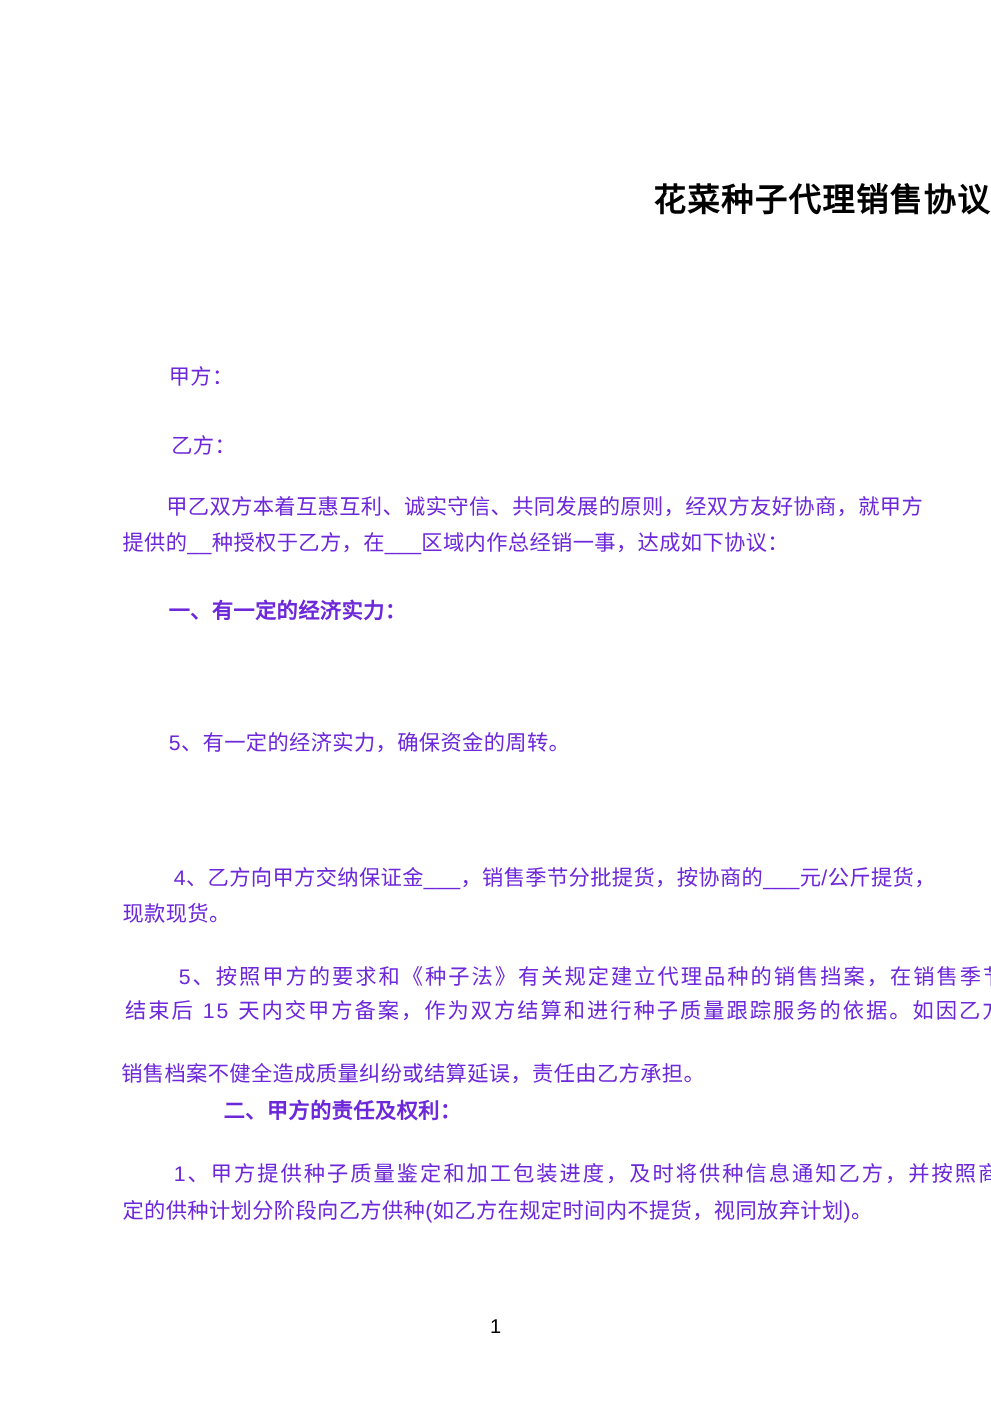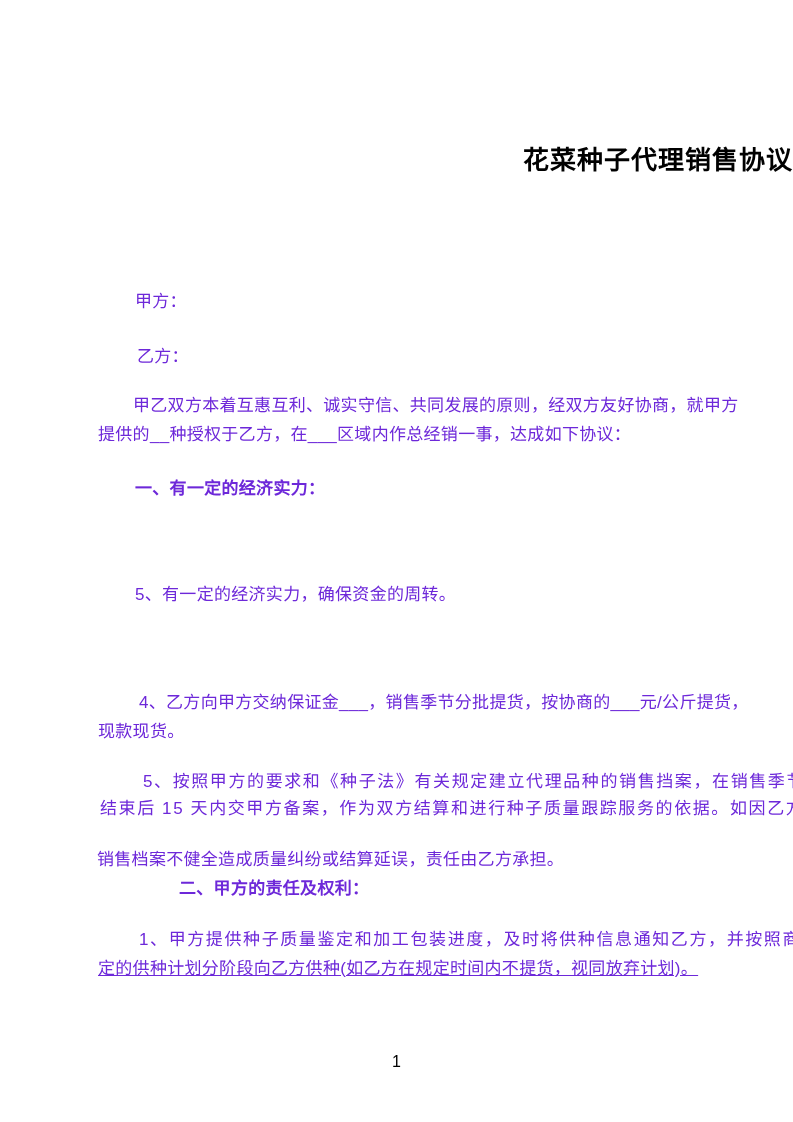--- a/index.html
+++ b/index.html
@@ -79,17 +79,17 @@
   <div class="line stretch" style="top:773px; left:143px;">5、按照甲方的要求和《种子法》有关规定建立代理品种的销售挡案，在销售季节</div>
 
   <div class="line stretch" style="top:800px; left:100px;">结束后 15 天内交甲方备案，作为双方结算和进行种子质量跟踪服务的依据。如因乙方</div>
 
   <div class="line" style="top:827px; left:97px;margin-top:24px;">销售档案不健全造成质量纠纷或结算延误，责任由乙方承担。</div>
 
   <div class="line heading" style="top:880px; left:135px;margin-left:44px;">二、甲方的责任及权利：</div>
 
   <div class="line stretch" style="top:931px; left:139px;">1、甲方提供种子质量鉴定和加工包装进度，及时将供种信息通知乙方，并按照商</div>
 
-  <div class="line" style="top:960px; left:98px;text-decoration:underline;">定的供种计划分阶段向乙方供种(如乙方在规定时间内不提货，视同放弃计划)。</div>
+  <div class="line" style="top:960px; left:98px;">定的供种计划分阶段向乙方供种(如乙方在规定时间内不提货，视同放弃计划)。</div>
 
   <div class="page-number">1</div>
 
 </div>
 
 </body></html>

